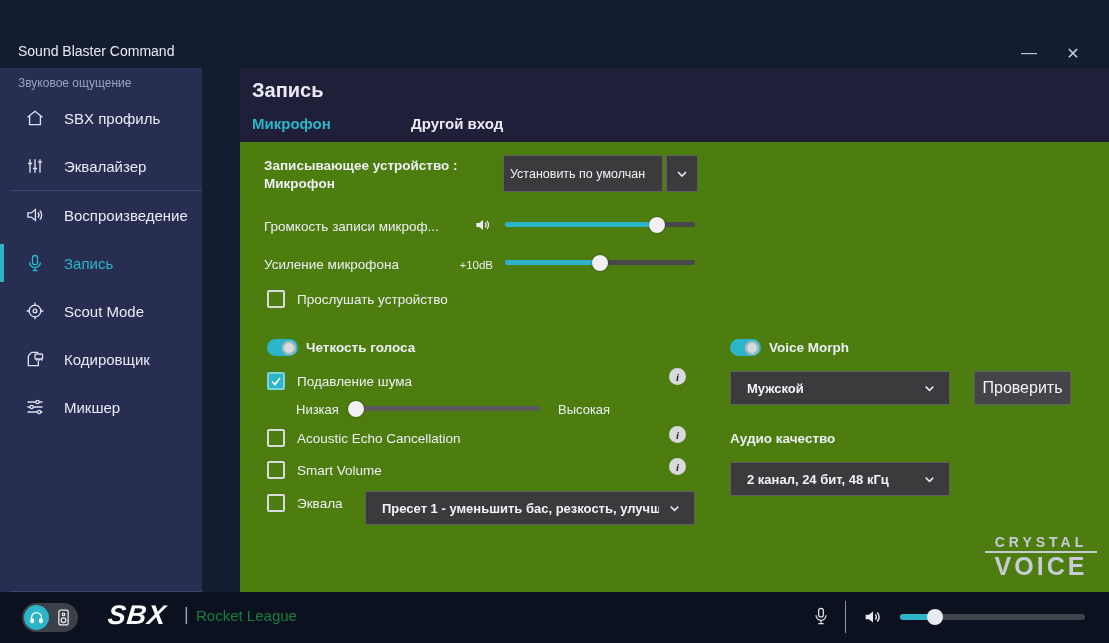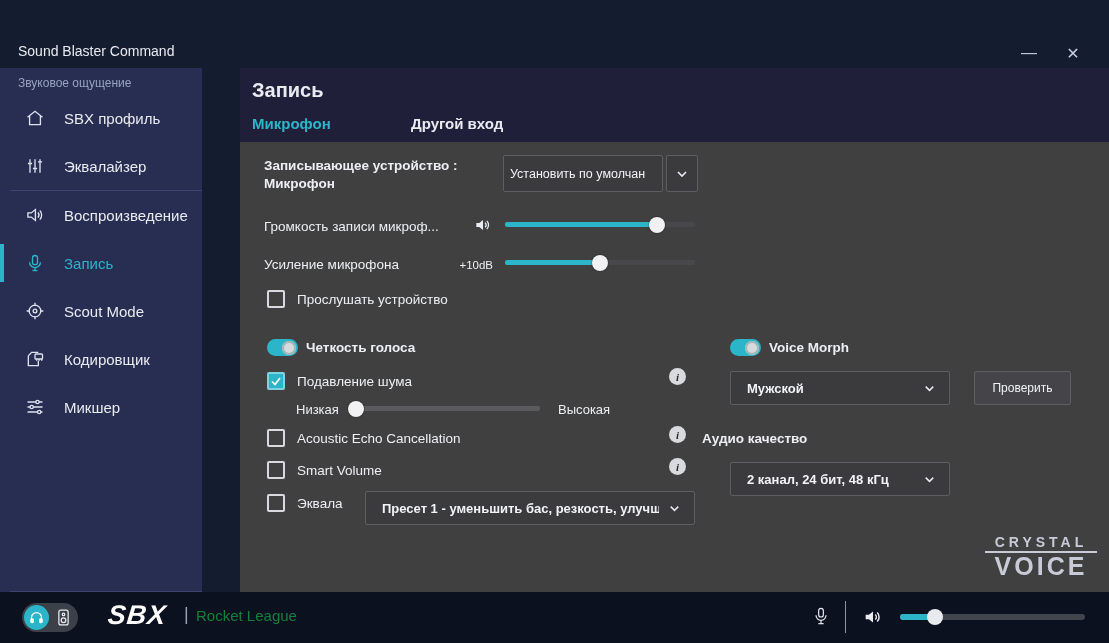--- a/index.html
+++ b/index.html
@@ -33,33 +33,33 @@
   .side-divider { height:1px; background:#3B4472; margin-left:10px; }
   .side-spacer { flex:1; }
   
   .main-header { position:absolute; left:240px; top:68px; width:869px; height:74px; background:#201F3A; }
   .page-title { position:absolute; left:12px; top:11px; font-size:20px; font-weight:bold; }
   .tab { position:absolute; top:47px; font-size:15px; font-weight:bold; color:#E9EBF2; cursor:default; }
   .tab.active { color:#2CB5C8; }
   .tab-mic { left:12px; }
   .tab-other { left:171px; }
   
-  .panel { position:absolute; left:240px; top:142px; width:869px; height:450px; background:#404040; }
+  .panel { position:absolute; left:240px; top:142px; width:869px; height:450px; background:#4d7c0f; }
   .lbl { position:absolute; font-size:13.5px; color:#EDEFF4; white-space:nowrap; }
   .bold { font-weight:bold; }
   
   .dd { position:absolute; background:#3B3B3D; border:1px solid #5E5E62; border-radius:2px;
         display:flex; align-items:center; padding:0 12px; font-size:13px; color:#F2F3F6;
         white-space:nowrap; overflow:hidden; cursor:default; }
   .dd .dd-text { flex:1; overflow:hidden; text-overflow:clip; }
   .dd .chev { flex:0 0 auto; margin-left:8px; display:flex; }
   .chev-box { position:absolute; background:#3B3B3D; border:1px solid #5E5E62; border-radius:2px;
               display:flex; align-items:center; justify-content:center; cursor:default; }
   .btn { position:absolute; background:#454549; border:1px solid #5E5E62; border-radius:2px;
-         display:flex; align-items:center; justify-content:center; font-size:12px; color:#F2F3F6; cursor:default; }
+         display:flex; align-items:center; justify-content:center; font-size:16px; color:#F2F3F6; cursor:default; }
   
   .slider { position:absolute; height:5px; background:#47474C; border-radius:2px; cursor:default; }
   .slider .fill { position:absolute; left:0; top:0; height:100%; background:#2CB5C8; border-radius:2px; }
   .slider .thumb { position:absolute; top:50%; width:16px; height:16px; border-radius:50%;
                    background:#F1F1F3; transform:translate(-50%,-50%); box-shadow:0 0 2px rgba(0,0,0,.6); }
   .slider.gray { background:#5A5A5F; }
   
   .cb { position:absolute; width:18px; height:18px; border:2px solid #D8DADF; border-radius:2px;
         background:transparent; display:flex; align-items:center; justify-content:center; cursor:default; }
   .cb.checked { background:#2CB5C8; border-color:#7ED3DF; }
@@ -300,21 +300,21 @@
   <div class="dd" style="left:490px; top:229px; width:220px; height:34px; font-weight:bold; padding:0 12px 0 16px;">
     <span class="dd-text">Мужской</span>
     <span class="chev">
       <svg width="15" height="15" viewBox="0 0 24 24" fill="none" stroke="#E9EBF2" stroke-width="2.4">
           <polyline points="6 9 12 15 18 9"></polyline>
         </svg>
     </span>
   </div>
   <div class="btn" style="left:734px; top:229px; width:97px; height:34px;">Проверить</div>
 
-  <div class="lbl bold" style="left:462px; top:289px;">Аудио качество</div>
+  <div class="lbl bold" style="left:490px; top:289px;">Аудио качество</div>
   <div class="dd" style="left:490px; top:320px; width:220px; height:34px; font-weight:bold; padding:0 12px 0 16px;">
     <span class="dd-text">2 канал, 24 бит, 48 кГц</span>
     <span class="chev">
       <svg width="15" height="15" viewBox="0 0 24 24" fill="none" stroke="#E9EBF2" stroke-width="2.4">
           <polyline points="6 9 12 15 18 9"></polyline>
         </svg>
     </span>
   </div>
 
   <div class="crystal">

